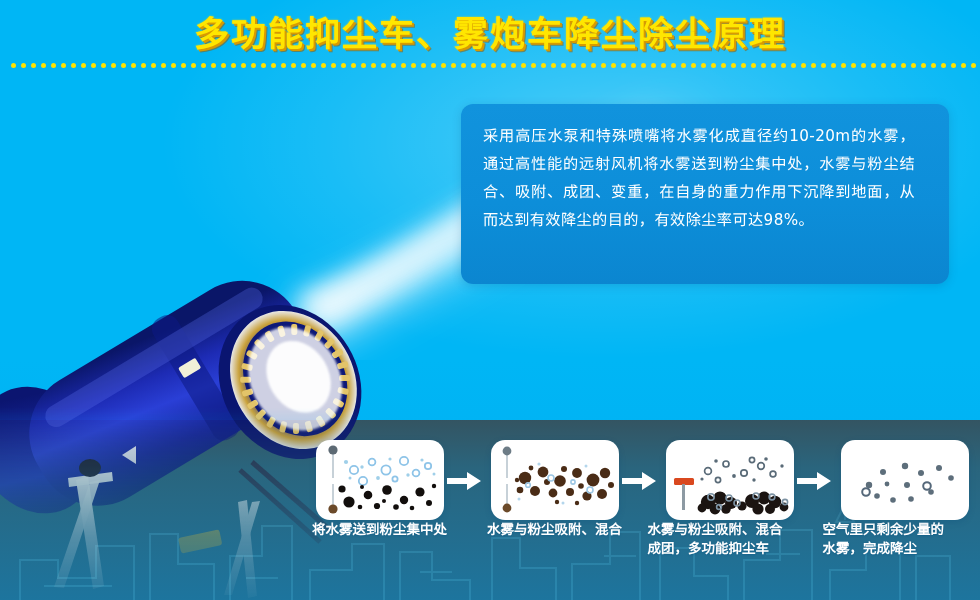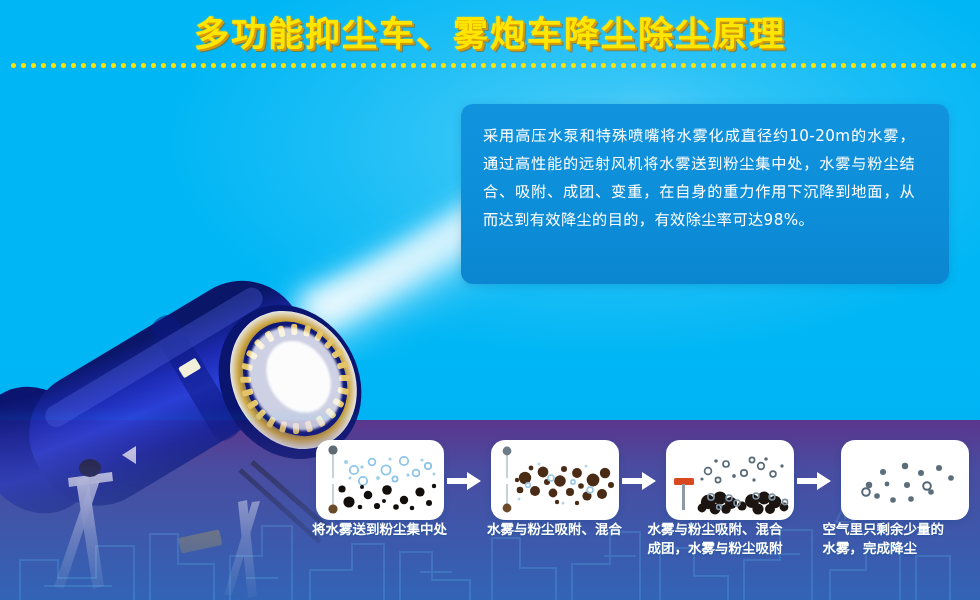--- a/index.html
+++ b/index.html
@@ -7,21 +7,21 @@
 
   html, body {
     width:980px; height:600px;
     overflow:hidden;
     font-family:"DejaVu Sans","Liberation Sans",sans-serif;
   }
 
   #poster {
     position:relative;
     width:980px; height:600px;
-    background:#701a75;
+    background:#404040;
     overflow:hidden;
   }
 
   
   .bg-grad-top {
     position:absolute; left:0; top:0; width:980px; height:420px;
     background:
       radial-gradient(ellipse 620px 300px at 62% 34%, rgba(255,255,255,0.30) 0%, rgba(255,255,255,0.10) 45%, rgba(255,255,255,0) 72%),
       linear-gradient(180deg,#00b6f5 0%,#00b6f5 100%);
     pointer-events:none;
@@ -571,21 +571,21 @@
             <circle cx="71" cy="63" r="3.0"></circle>
               <circle cx="90" cy="56" r="3.0"></circle>
             <circle cx="106" cy="57" r="2.9"></circle>
               <circle cx="119" cy="62" r="2.6"></circle>
             <circle cx="53" cy="67" r="2.4"></circle>
           </g>
         </svg>
       </div>
       <div class="cap left">
         <div>水雾与粉尘吸附、混合</div>
-        <div>成团，水雾与粉尘吸附</div>
+        <div>成团，多功能抑尘车</div>
       </div>
       <div class="arrow">
         <svg width="34" height="18" viewBox="0 0 34 18">
           <path d="M0,6 H20 V0 L34,9 L20,18 V12 H0 Z" fill="#ffffff"></path>
         </svg>
       </div>
     </div>
 
     <div class="step">
       <div class="card">

